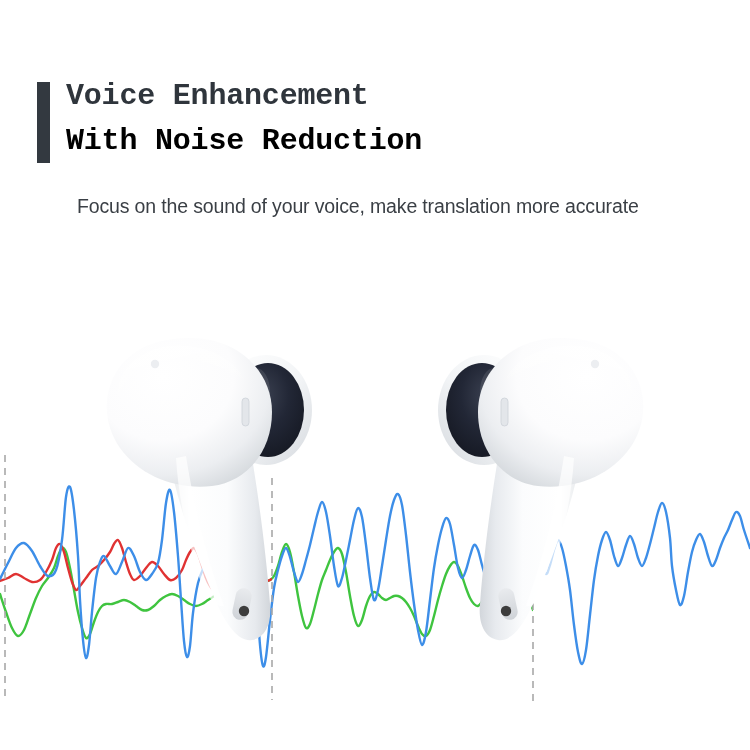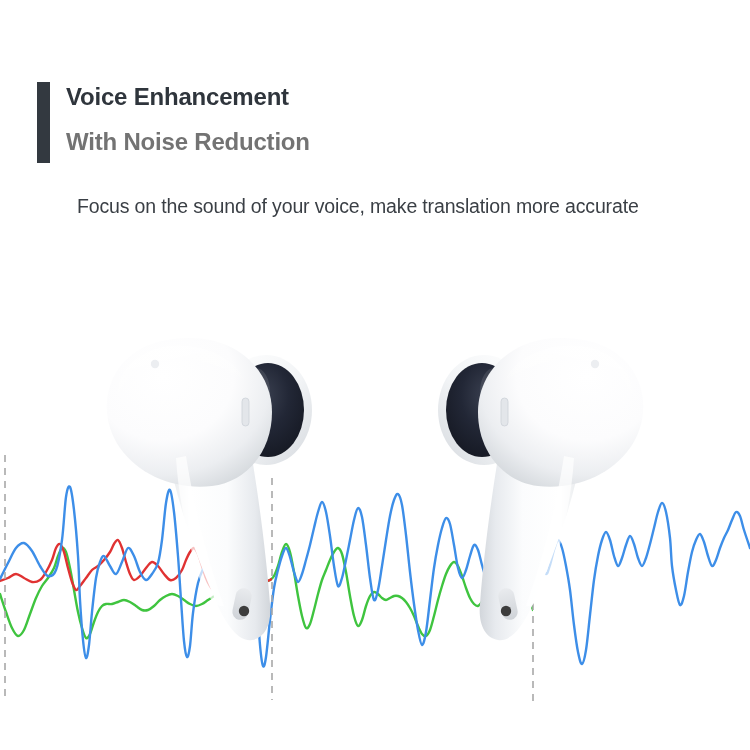--- a/index.html
+++ b/index.html
@@ -37,26 +37,27 @@
     background: #333940;
   }
   #title-group {
     position: absolute;
     left: 66px;
     top: 74px;
     width: 640px;
   }
   .title-line {
     display: block;
-    font-size: 24px;
+    font-size: 30px;
     line-height: 45px;
     font-weight: bold;
     color: #2f353c;
     letter-spacing: -0.2px;
     white-space: nowrap;
+    font-family: Liberation Mono, monospace;
   }
   #subtitle {
     position: absolute;
     left: 33px;
     top: 192px;
     width: 700px;
     font-size: 19.5px;
     line-height: 28px;
     color: #3a3f45;
     letter-spacing: -0.15px;
@@ -88,21 +89,21 @@
 </style>
 </head>
 <body>
 
 <div id="page">
 
   <div id="header-block">
     <div id="accent-bar" style="background: rgb(51, 57, 64);"></div>
     <div id="title-group">
       <span class="title-line" style="color: rgb(47, 53, 60);">Voice Enhancement</span>
-      <span class="title-line" style="color: #737373;">With Noise Reduction</span>
+      <span class="title-line" style="color: #000000;">With Noise Reduction</span>
     </div>
     <div id="subtitle" style="color: rgb(58, 63, 69); margin-left: 44px;">Focus on the sound of your voice, make translation more accurate</div>
   </div>
 
   <div id="stage">
 
     <div id="waveform-layer">
       <svg width="750" height="750" viewBox="0 0 750 750">
         <defs>
           <clipPath id="clip-zone-noisy">

